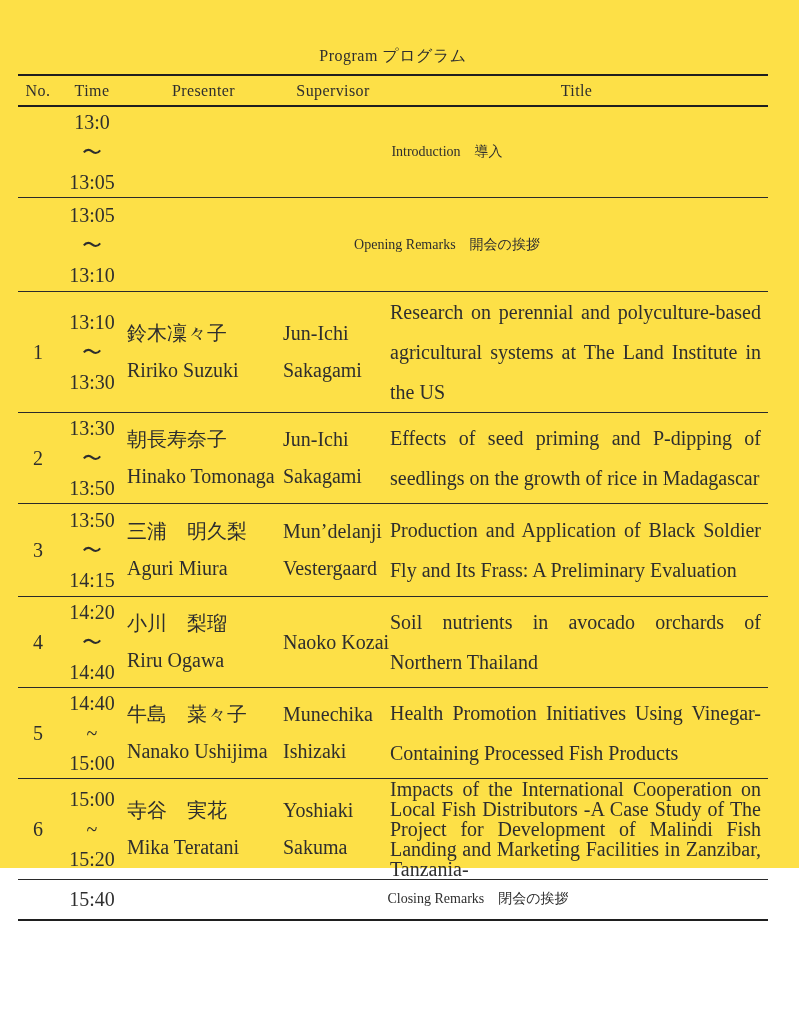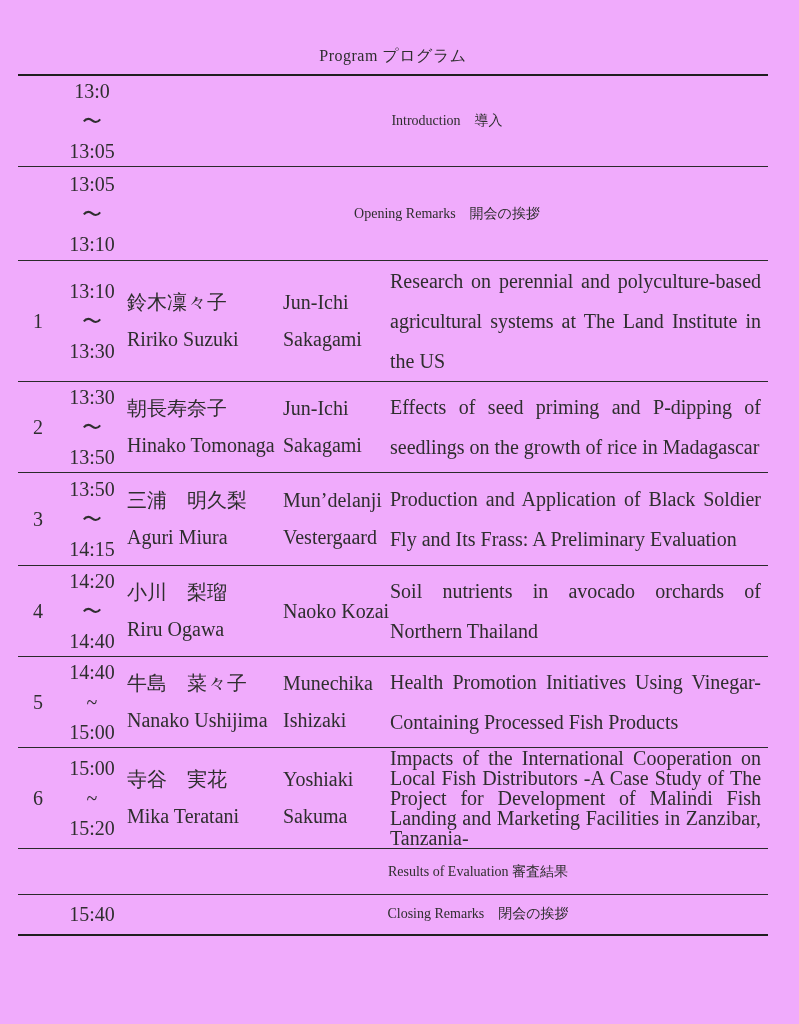--- a/index.html
+++ b/index.html
@@ -11,22 +11,22 @@
     width: 799px;
     height: 1024px;
     overflow: hidden;
     font-family: "Liberation Serif", "DejaVu Serif", serif;
     color: #2e2e2e;
     -webkit-font-smoothing: antialiased;
   }
   .doc {
     position: relative;
     width: 799px;
-    height: 1024px;
-    background: #f0abfc;
+    height: 868px;
+    background: #fde047;
   }
   .doc-title {
     position: absolute;
     top: 46px;
     left: 18px;
     width: 750px;
     text-align: center;
     font-size: 16px;
     letter-spacing: 0.5px;
   }
@@ -105,20 +105,27 @@
   <table class="program">
     <colgroup>
       <col class="c1">
         <col class="c2">
         <col class="c3">
         <col class="c4">
         <col class="c5">
     </colgroup>
 
     <tbody>
+        <tr class="hdr">
+      <th>No.</th>
+      <th>Time</th>
+      <th>Presenter</th>
+      <th>Supervisor</th>
+      <th>Title</th>
+    </tr>
 
     <tr class="r-intro">
       <td class="cell-no"></td>
       <td class="cell-time">
         <div class="tstack">
           <div>13:0</div>
           <div>〜</div>
           <div>13:05</div>
         </div>
       </td>
@@ -250,25 +257,20 @@
         <div class="nameline">寺谷　実花</div>
         <div class="nameline">Mika Teratani</div>
       </td>
       <td class="cell-supervisor">
         <div class="nameline">Yoshiaki</div>
         <div class="nameline">Sakuma</div>
       </td>
       <td class="cell-title lh-dense">Impacts of the International Cooperation on Local Fish Distributors -A Case Study of The Project for Development of Malindi Fish Landing and Marketing Facilities in Zanzibar, Tanzania-</td>
     </tr>
 
-    <tr class="r-results">
-      <td class="cell-no"></td>
-      <td class="cell-time"></td>
-      <td class="cell-label label-indent" colspan="3"><span>Results of Evaluation 審査結果</span></td>
-    </tr>
 
     <tr class="r-closing last">
       <td class="cell-no"></td>
       <td class="cell-time">
         <div class="tsingle">15:40</div>
       </td>
       <td class="cell-label label-indent" colspan="3"><span>Closing Remarks　閉会の挨拶</span></td>
     </tr>
 
   </tbody>

